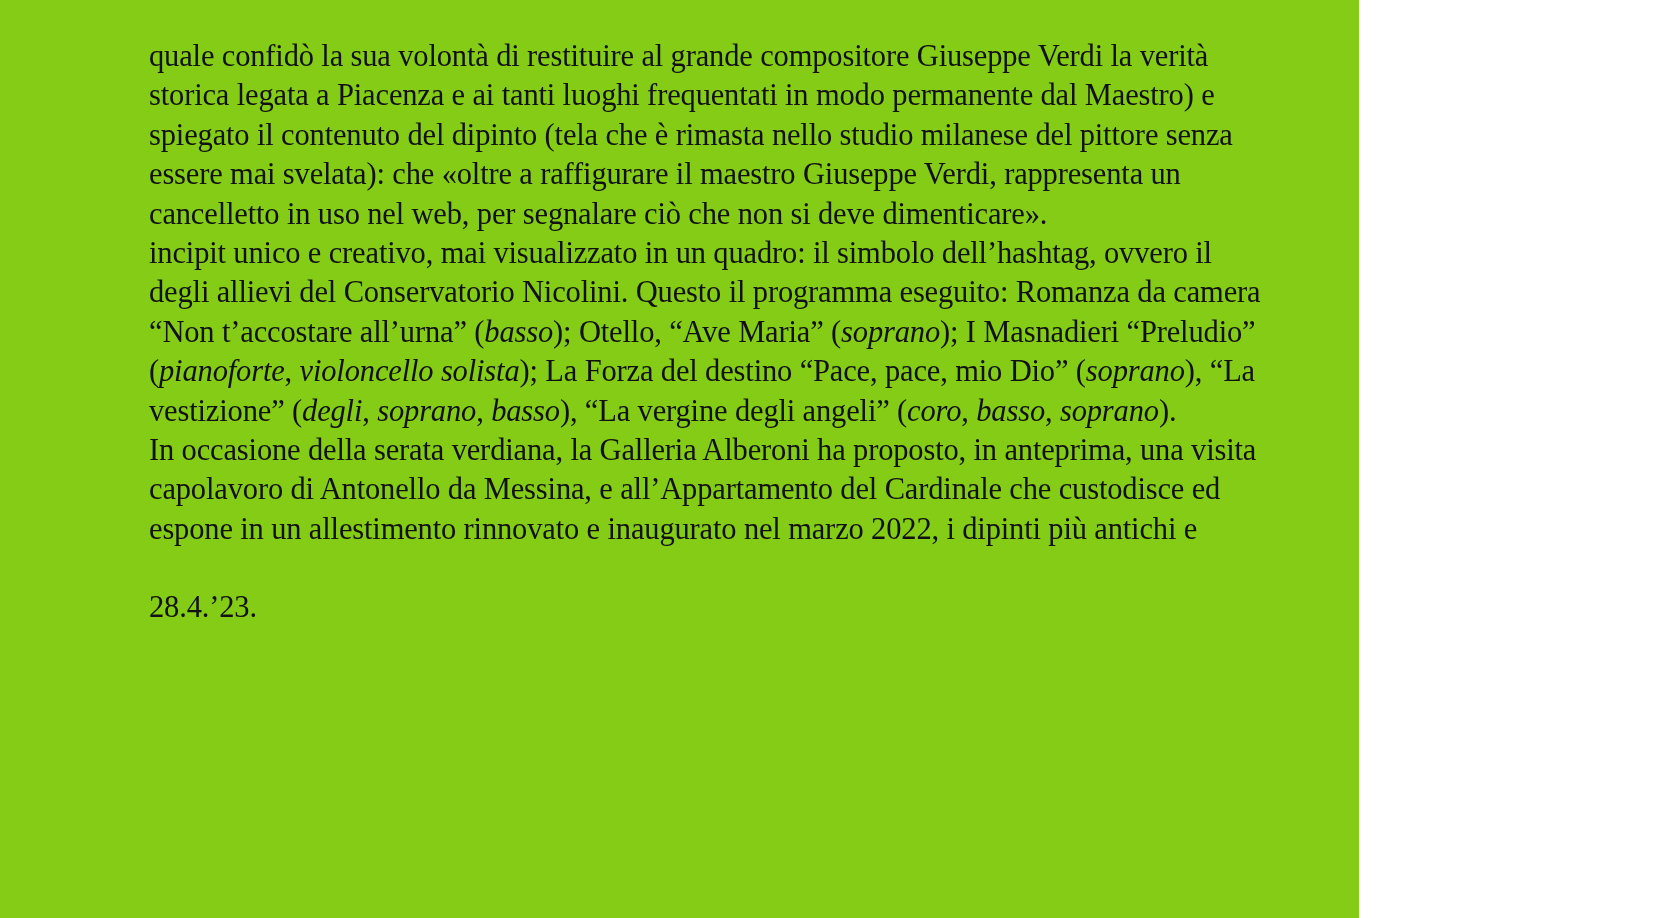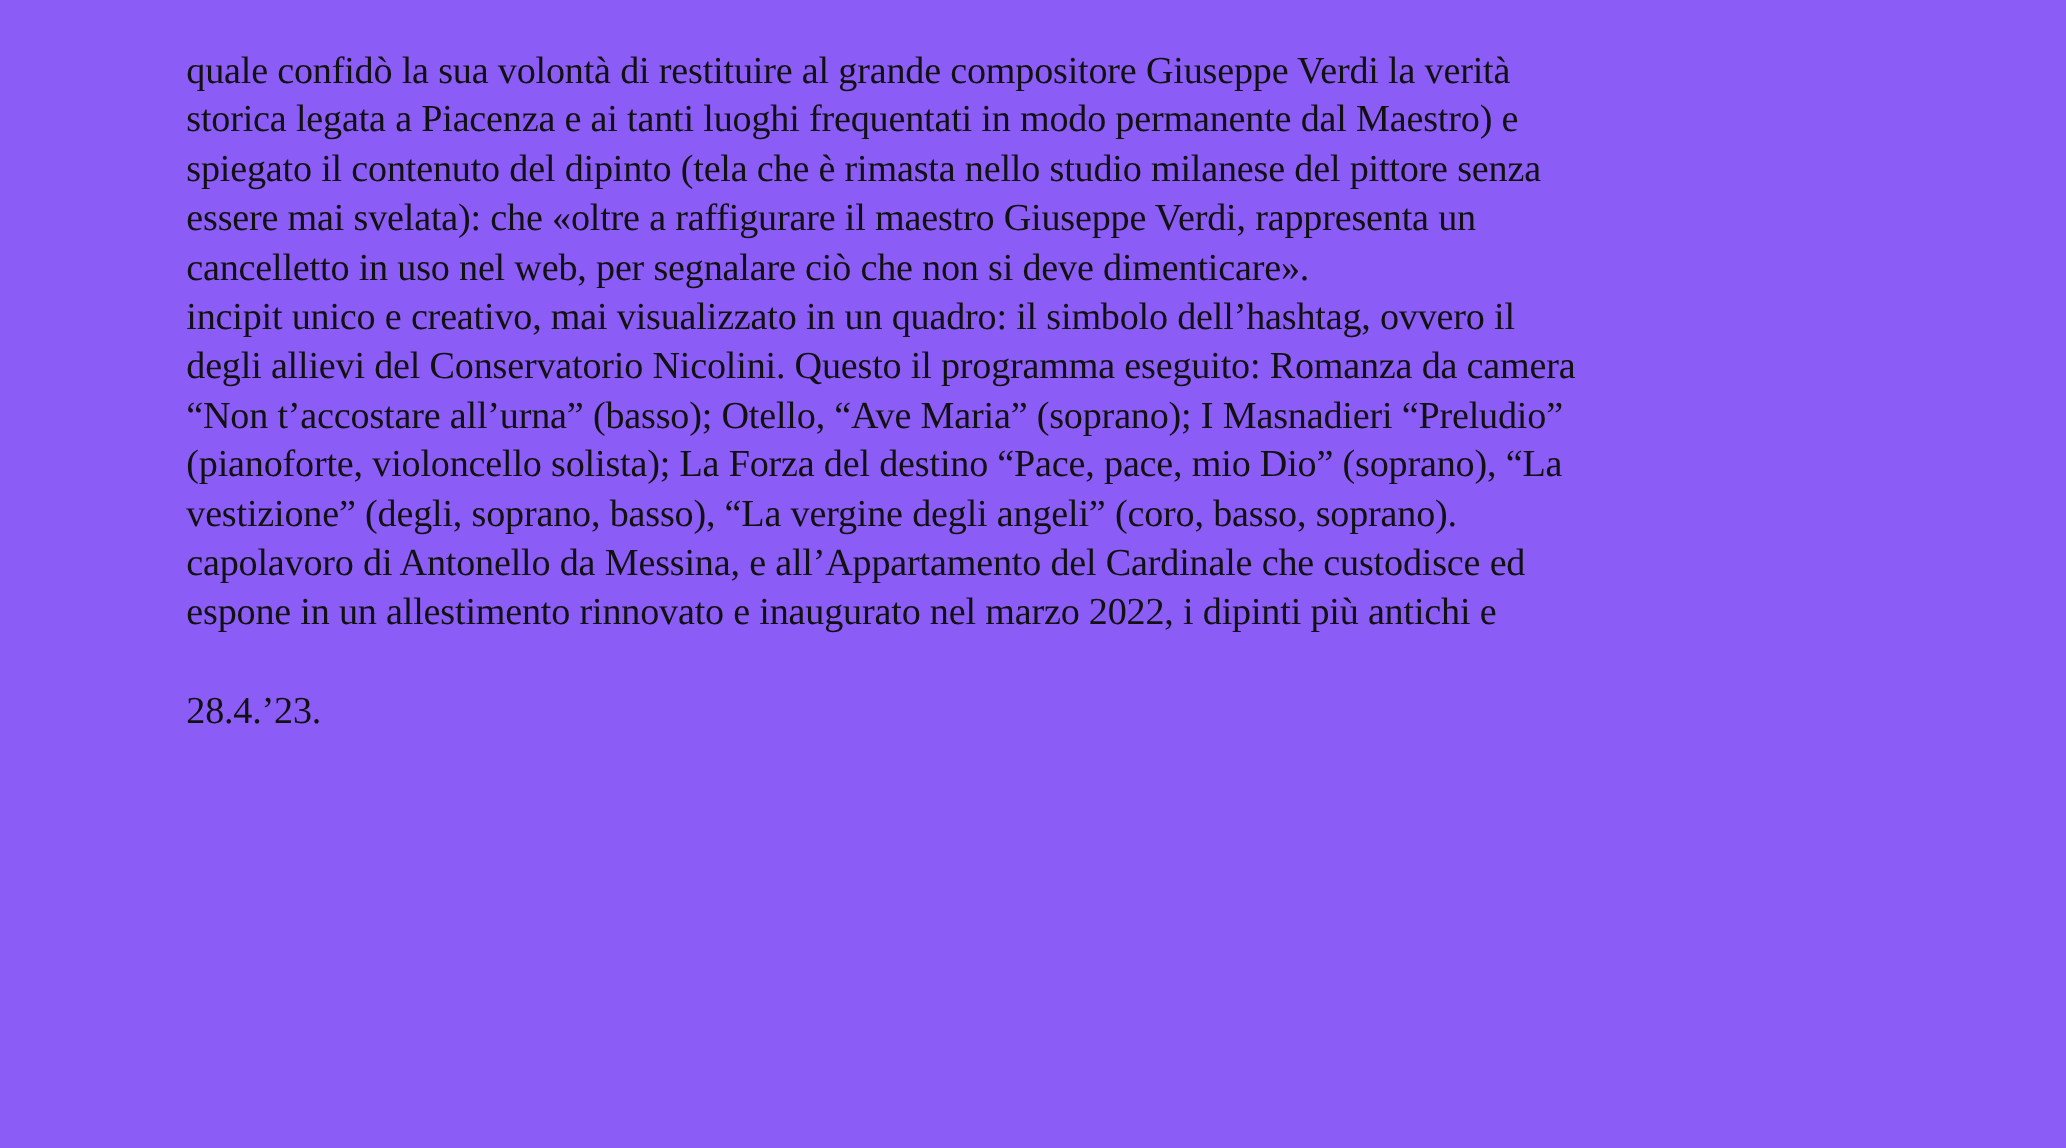--- a/index.html
+++ b/index.html
@@ -10,23 +10,23 @@
     body {
       width: 1653px;
       height: 918px;
       position: relative;
       overflow: hidden;
     }
     .page {
       position: absolute;
       left: 0;
       top: 0;
-      width: 1653px;
+      width: 1359px;
       height: 918px;
-      background: #8b5cf6;
+      background: #84cc16;
     }
     .text-block {
       position: absolute;
       left: 149px;
       top: 37px;
       width: 1300px;
       font-family: "Liberation Serif", "DejaVu Serif", serif;
       font-size: 30.5px;
       line-height: 39.4px;
       color: #111111;
@@ -35,20 +35,21 @@
     .line {
       display: block;
       white-space: nowrap;
       height: 39.4px;
     }
     .blank {
       display: block;
       height: 39.4px;
     }
     .it {
+      font-style: italic;
     }
   </style>
 </head>
 <body>
 
 <div class="page">
   <div class="text-block">
 
     <span class="line">quale confidò la sua volontà di restituire al grande compositore Giuseppe Verdi la verità</span>
     <span class="line">storica legata a Piacenza e ai tanti luoghi frequentati in modo permanente dal Maestro) e</span>
@@ -61,20 +62,21 @@
     <span class="line">
       <span>“Non t’accostare all’urna” (</span><span class="it">basso</span><span>); Otello, “Ave Maria” (</span><span class="it">soprano</span><span>); I Masnadieri “Preludio”</span>
     </span>
     <span class="line">
       <span>(</span><span class="it">pianoforte</span><span>, </span><span class="it">violoncello solista</span><span>); La Forza del destino “Pace, pace, mio Dio” (</span><span class="it">soprano</span><span>), “La</span>
     </span>
     <span class="line">
       <span>vestizione” (</span><span class="it">degli</span><span>, </span><span class="it">soprano</span><span>, </span><span class="it">basso</span><span>), “La vergine degli angeli” (</span><span class="it">coro</span><span>, </span><span class="it">basso</span><span>, </span><span class="it">soprano</span><span>).</span>
     </span>
 
+    <span class="line">In occasione della serata verdiana, la Galleria Alberoni ha proposto, in anteprima, una visita</span>
     <span class="line">capolavoro di Antonello da Messina, e all’Appartamento del Cardinale che custodisce ed</span>
     <span class="line">espone in un allestimento rinnovato e inaugurato nel marzo 2022, i dipinti più antichi e</span>
 
     <span class="blank"></span>
 
     <span class="line">28.4.’23.</span>
   </div>
 </div>
 
 </body></html>

